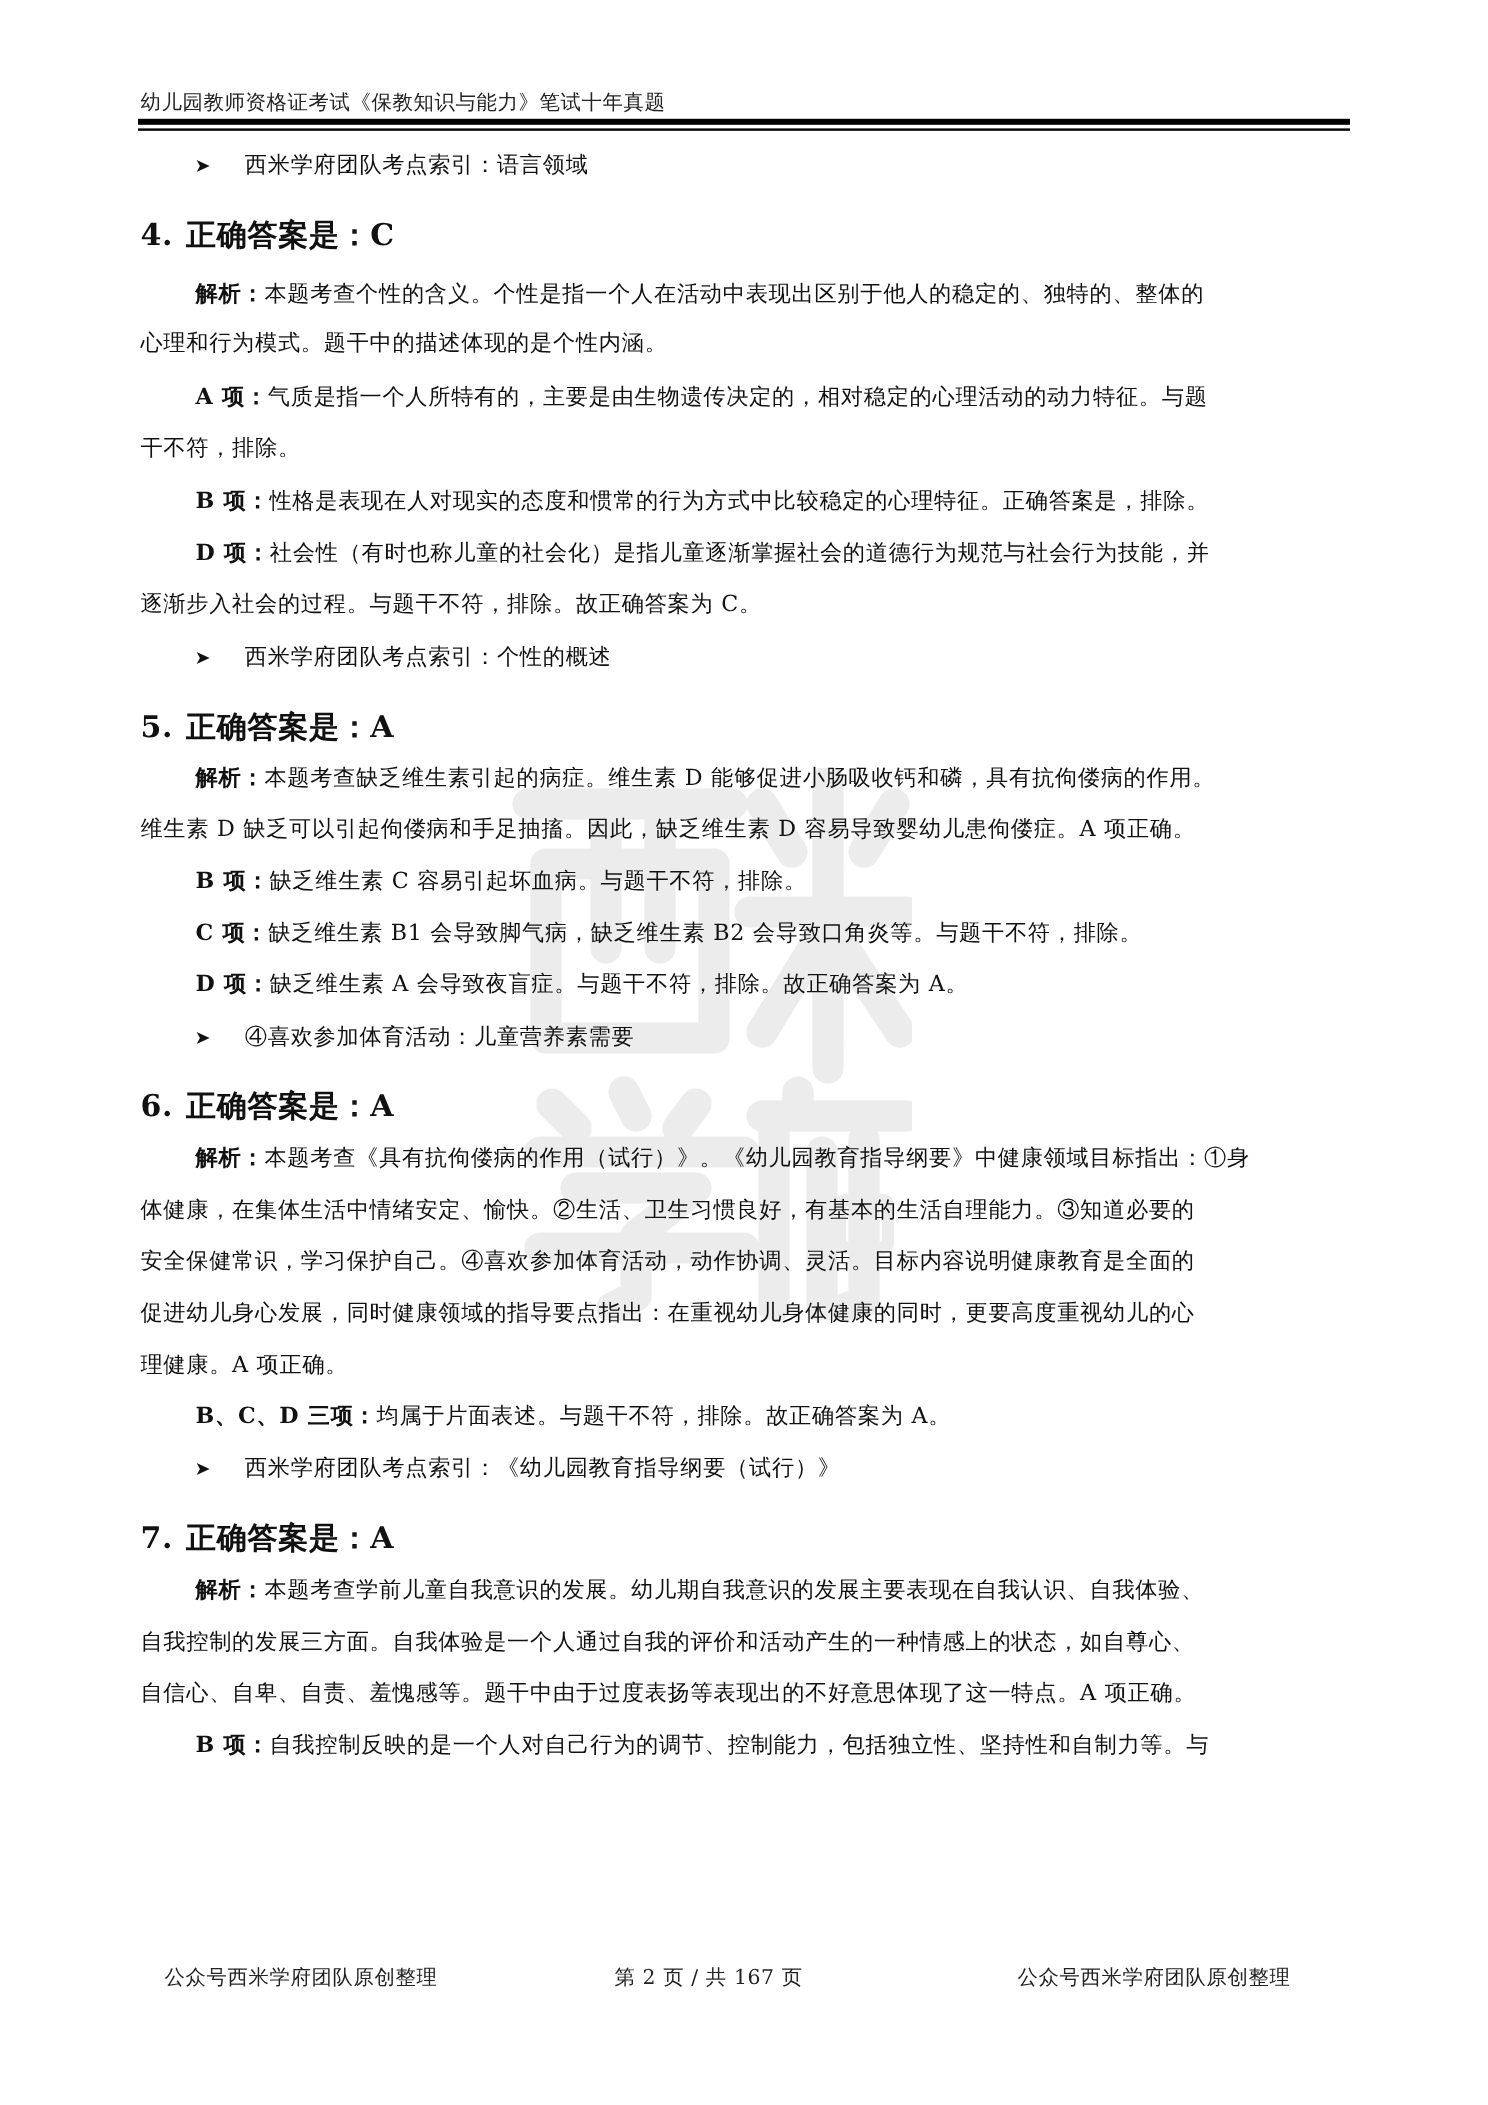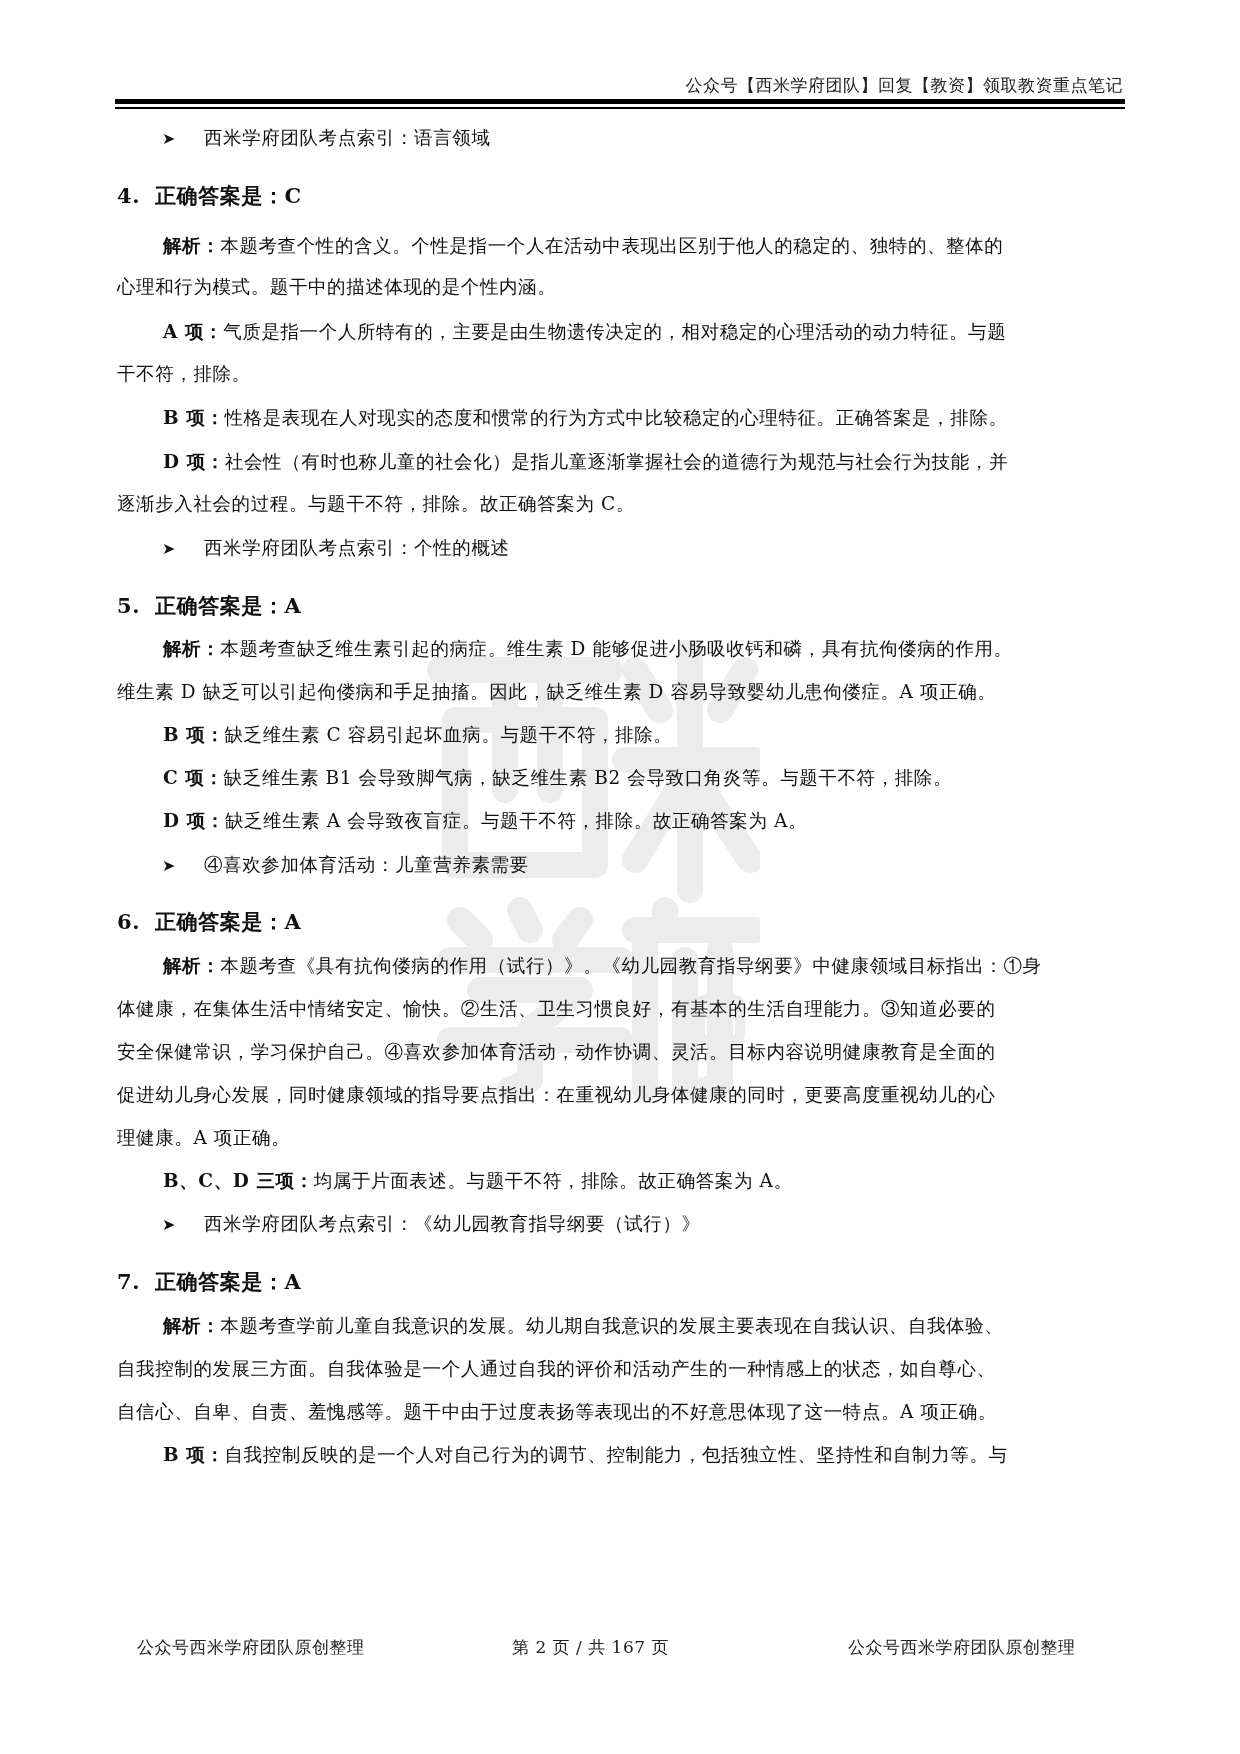--- a/index.html
+++ b/index.html
@@ -26,21 +26,21 @@
     .rule-thin { position: absolute; left: 0; right: 0; top: 37px; height: 2px; background: #000; }
 
     .content { position: absolute; left: 117px; top: 124px; width: 1010px; z-index: 1; }
     .line {
       position: absolute; left: 0; width: 1010px; font-size: 18.5px; white-space: nowrap;
       line-height: 28px; text-align: justify; letter-spacing: 0.6px;
     }
     .indent { left: 46px; width: 964px; }
     .bullet-line { left: 45px; }
     .bullet { display: inline-block; width: 42px; font-family: "DejaVu Sans", sans-serif; font-size: 16px; }
-    .answer-head { font-weight: bold; font-size: 21px; }
+    .answer-head { font-weight: bold; font-size: 25px; }
     .answer-head .num { display: inline-block; width: 38px; }
     b.lbl { font-weight: bold; }
 
     .footer { position: absolute; top: 1636px; left: 0; width: 1240px; font-size: 17px; color: #222; z-index: 1; }
     .footer span { position: absolute; white-space: nowrap; letter-spacing: 0.5px; text-align: center; }
   </style>
 </head>
 <body>
 
 <svg class="watermark" viewBox="0 0 340 460">
@@ -55,21 +55,21 @@
     <path d="M40 280 L60 300 M100 270 L110 290 M160 280 L145 300 M30 320 H200 M60 350 H160 L110 390 V440 L90 450 M30 400 H200"></path>
 
     <path d="M245 270 V280 M215 290 H335 M225 290 V450 M265 320 V450 M300 310 V445 L285 450"></path>
   </g>
   <g fill="none" stroke="#ececec" stroke-width="10">
     <rect x="280" y="360" width="40" height="40" rx="4"></rect>
   </g>
 </svg>
 
 <div class="header">
-  <span class="right">公众号【西米学府团队】回复【教资】领取教资重点笔记</span>
+  <span class="left">幼儿园教师资格证考试《保教知识与能力》笔试十年真题</span>
   <div class="rule-thick"></div>
   <div class="rule-thin"></div>
 </div>
 
 <div class="content">
 
   <div class="line bullet-line" style="top:0px">
     <span class="bullet">➤</span><span>西米学府团队考点索引：语言领域</span>
   </div>
 

